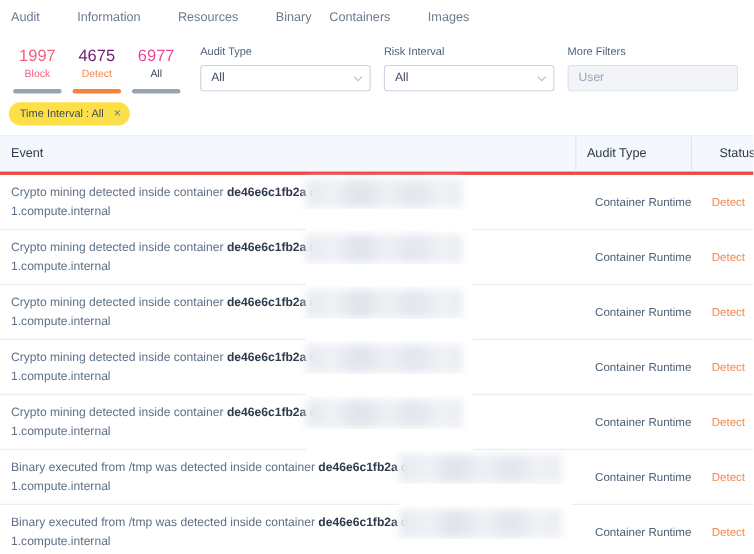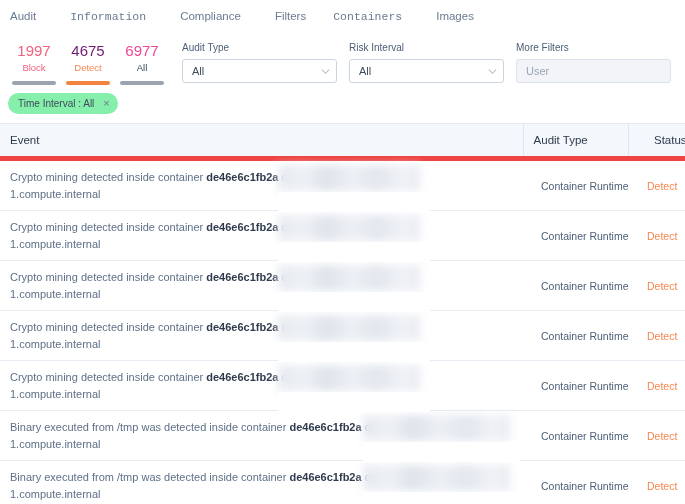--- a/index.html
+++ b/index.html
@@ -111,21 +111,21 @@
   .chev svg { display: block; }
 
   
   .chiprow {
     padding: 8px 8px 0 8px;
     display: flex;
   }
   .chip {
     display: inline-flex;
     align-items: center;
-    background: #86efac;
+    background: #fde047;
     border-radius: 11px;
     height: 21px;
     padding: 0 8px 0 10px;
     font-size: 10px;
     color: #3e4b5c;
     cursor: pointer;
   }
   .chip .x {
     margin-left: 9px;
     font-size: 11px;
@@ -136,21 +136,21 @@
   
   .table {
     margin-top: 9px;
     border-top: 1px solid #e4e9f0;
   }
   .thead {
     display: flex;
     background: #f4f7fb;
     height: 32px;
     align-items: center;
-    border-bottom: 5px solid #ef4444;
+    border-bottom: 3px solid #ef4444;
   }
   .th {
     font-size: 11.5px;
     color: #2e3a4d;
     box-sizing: border-box;
     height: 32px;
     line-height: 32px;
   }
   .col-event  { width: 531px; padding-left: 10px; }
   .col-type   { width: 107px; padding-left: 10px; border-left: 1px solid #e0e6ef; }
@@ -211,24 +211,24 @@
     font-size: 10.5px;
     color: #f5874f;
     cursor: pointer;
   }
 </style>
 </head>
 <body>
 
 <div class="tabbar" id="tabbar">
     <div class="tab" style="margin-left: 10px;"><span>Audit</span></div>
-    <div class="tab" style="margin-left: 34px; font-family: Liberation Mono, monospace;"><span>Information</span></div>
-    <div class="tab" style="margin-left: 34px;"><span>Compliance</span></div>
-    <div class="tab" style="margin-left: 34px;"><span>Filters</span></div>
-    <div class="tab" style="margin-left: 27px; font-family: Liberation Mono, monospace;"><span>Containers</span></div>
+    <div class="tab" style="margin-left: 34px;"><span>Information</span></div>
+    <div class="tab" style="margin-left: 34px;"><span>Resources</span></div>
+    <div class="tab" style="margin-left: 34px;"><span>Binary</span></div>
+    <div class="tab" style="margin-left: 16px;"><span>Containers</span></div>
     <div class="tab" style="margin-left: 34px;"><span>Images</span></div>
   </div>
 
 <div class="toolbar">
   <div class="stats" id="stats">
       <div class="stat">
         <div class="stat-value" style="color: rgb(244, 96, 126);">1997</div>
         <div class="stat-label" style="color: rgb(244, 96, 126);">Block</div>
         <div class="stat-bar" style="background: rgb(154, 164, 176);"></div>
       </div>

